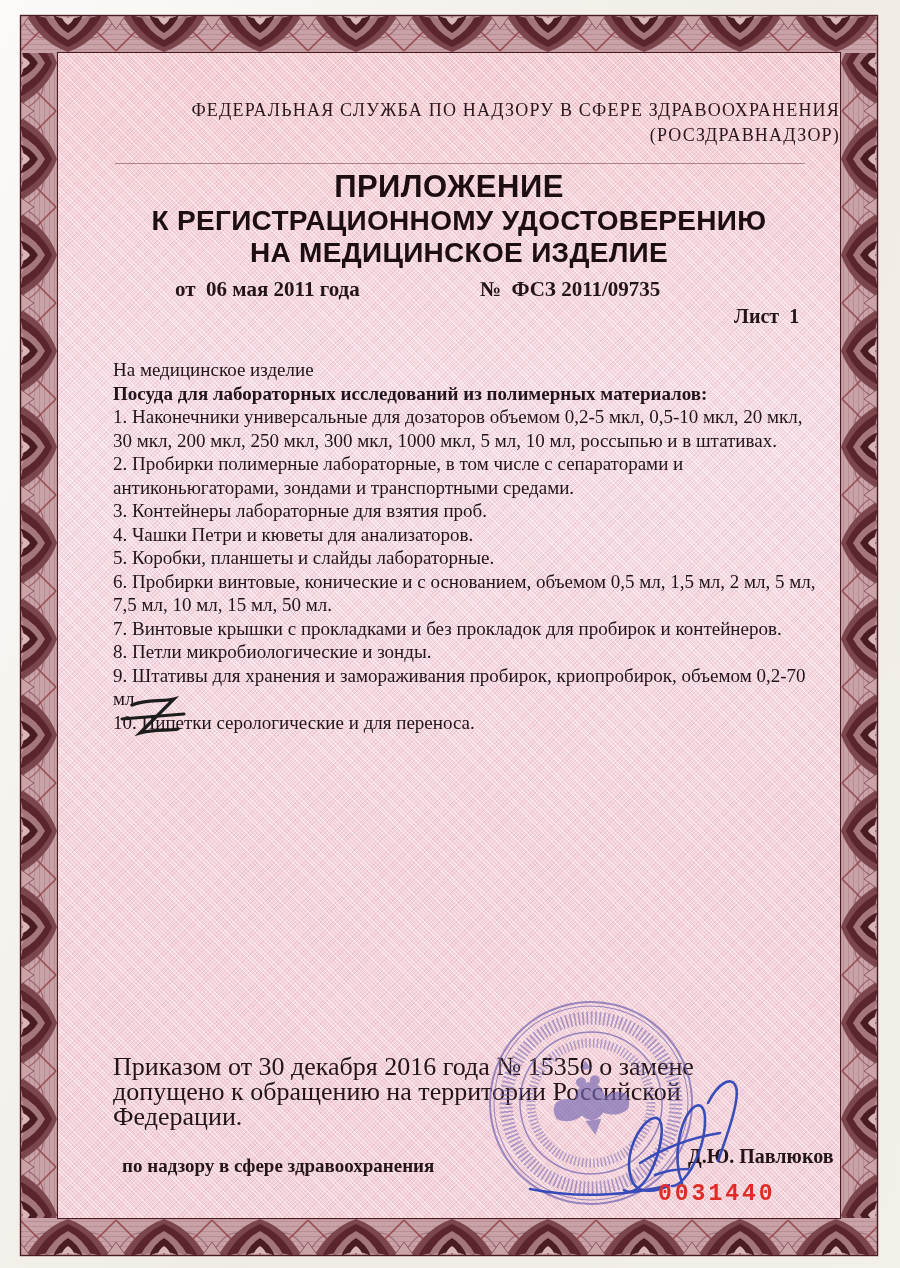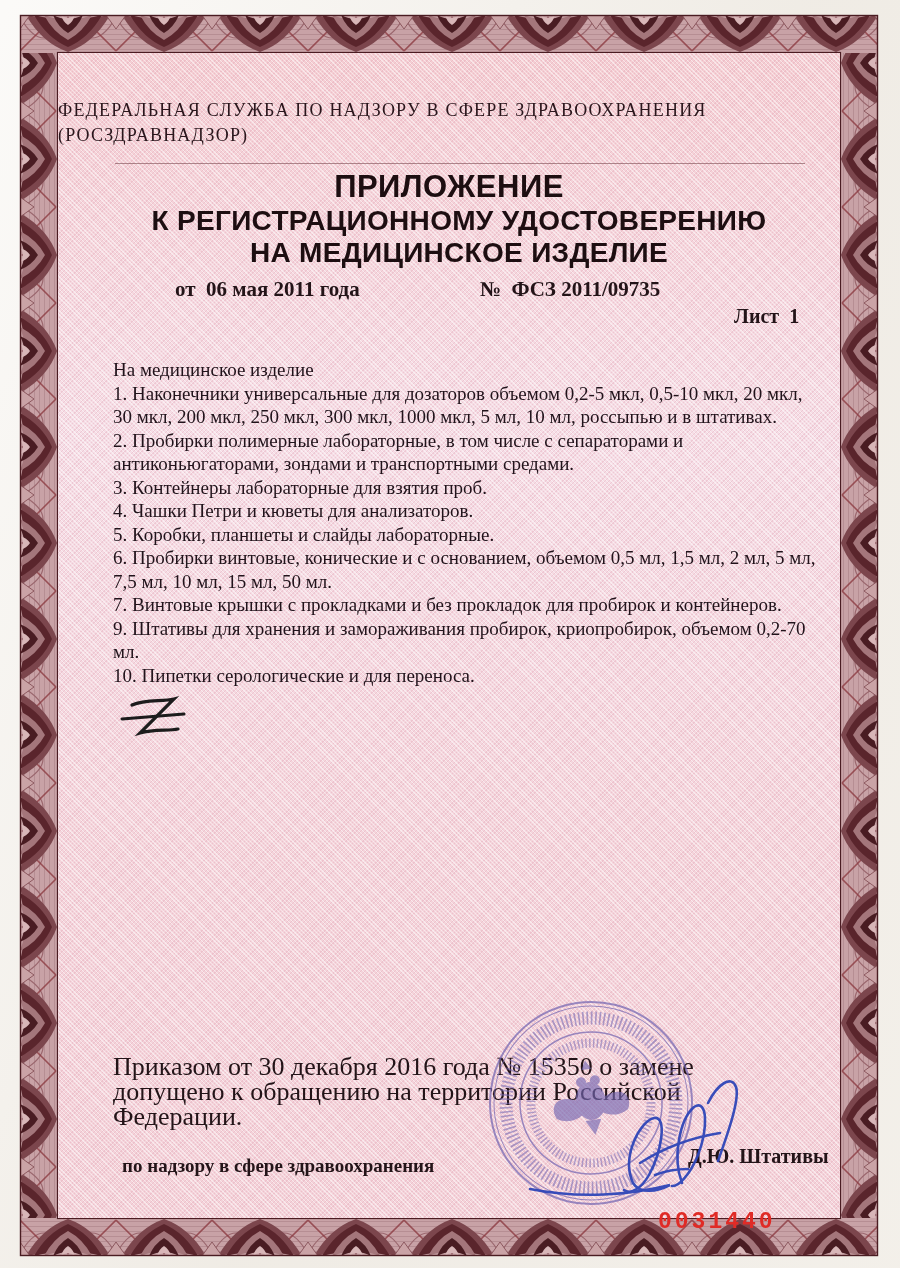--- a/index.html
+++ b/index.html
@@ -19,21 +19,21 @@
     position:absolute;left:58px;top:53px;width:782px;height:1165px;
     background-color:#f2d8de;
     background-image:
       repeating-linear-gradient(45deg, rgba(255,255,255,0.5) 0 1px, rgba(255,255,255,0) 1px 3px),
       repeating-linear-gradient(-45deg, rgba(219,148,168,0.28) 0 1px, rgba(0,0,0,0) 1px 3px),
       linear-gradient(180deg, rgba(246,196,200,0.55) 0%, rgba(249,227,238,0.5) 33%, rgba(247,206,214,0.42) 68%, rgba(245,204,212,0.55) 100%);
     color:#231418;
   }
   .abs{position:absolute;}
   .header-org{
-    left:0;top:45px;width:782px;text-align:left;
+    left:0;top:45px;width:782px;text-align:right;
     font-size:18px;letter-spacing:1.2px;color:#2a161c;line-height:25px;
   }
   .header-rule{left:57px;top:110px;width:690px;height:1px;background:rgba(110,60,68,.55);}
   .doc-title{
     left:0;top:116px;width:782px;text-align:center;
     font-family:"Liberation Sans", sans-serif;font-weight:700;color:#1d0e11;border-radius:13px;
   }
   .doc-title .t1{font-size:31px;line-height:36px;letter-spacing:.5px;}
   .doc-title .t2{font-size:28px;line-height:32px;letter-spacing:.3px;padding-left:20px;}
   .date-part{left:117px;top:224px;font-size:21px;font-weight:700;white-space:pre;}
@@ -41,21 +41,21 @@
   .sheet-label{left:676px;top:252px;font-size:20px;font-weight:700;white-space:pre;}
   .body-block{left:55px;top:305px;width:709px;font-size:19px;line-height:23.5px;color:#21131b;}
   .body-block .bold{font-weight:700;}
   .order-text{left:55px;top:1001px;width:695px;font-size:26px;line-height:25px;}
   .signer-l1{left:64px;top:1076px;font-size:19px;font-weight:700;}
   .signer-l2{left:64px;top:1102px;font-size:19px;font-weight:700;}
   .signer-name{left:630px;top:1092px;font-size:20px;font-weight:700;}
   .serial{
     left:600px;top:1128px;
     font-family:"Liberation Mono", monospace;font-weight:700;
-    font-size:23px;letter-spacing:3px;color:#e02b26;margin-top:28px;
+    font-size:23px;letter-spacing:3px;color:#e02b26;
   }
   .stamp-svg{left:425px;top:942px;}
   .sign-svg{left:462px;top:1010px;}
   .zmark-svg{left:58px;top:640px;}
 </style>
 </head>
 <body>
 
 <div class="sheet">
 
@@ -133,40 +133,42 @@
       <div class="t2">К РЕГИСТРАЦИОННОМУ УДОСТОВЕРЕНИЮ</div>
       <div class="t2">НА МЕДИЦИНСКОЕ ИЗДЕЛИЕ</div>
     </div>
 
     <div class="abs date-part">от  06 мая 2011 года</div>
     <div class="abs num-part">№  ФСЗ 2011/09735</div>
     <div class="abs sheet-label">Лист  1</div>
 
     <div class="abs body-block">
       <div>На медицинское изделие</div>
+      <div class="bold">Посуда для лабораторных исследований из полимерных материалов:</div>
       <div>1. Наконечники универсальные для дозаторов объемом 0,2-5 мкл, 0,5-10 мкл, 20 мкл, 30 мкл, 200 мкл, 250 мкл, 300 мкл, 1000 мкл, 5 мл, 10 мл, россыпью и в штативах.</div>
       <div>2. Пробирки полимерные лабораторные, в том числе с сепараторами и антиконьюгаторами, зондами и транспортными средами.</div>
       <div>3. Контейнеры лабораторные для взятия проб.</div>
       <div>4. Чашки Петри и кюветы для анализаторов.</div>
       <div>5. Коробки, планшеты и слайды лабораторные.</div>
       <div>6. Пробирки винтовые, конические и с основанием, объемом 0,5 мл, 1,5 мл, 2 мл, 5 мл, 7,5 мл, 10 мл, 15 мл, 50 мл.</div>
       <div>7. Винтовые крышки с прокладками и без прокладок для пробирок и контейнеров.</div>
+      <div>8. Петли микробиологические и зонды.</div>
       <div>9. Штативы для хранения и замораживания пробирок, криопробирок, объемом 0,2-70 мл.</div>
       <div>10. Пипетки серологические и для переноса.</div>
     </div>
 
     <svg class="abs zmark-svg" width="80" height="52" viewBox="0 0 80 52">
       <path d="M16,12 C30,6 46,9 58,6 L24,40 C38,36 52,38 62,36" stroke="#1c1c1c" stroke-width="3.2" fill="none" stroke-linecap="round"></path>
       <path d="M6,26 L68,21" stroke="#1c1c1c" stroke-width="3" fill="none" stroke-linecap="round"></path>
     </svg>
 
     <div class="abs order-text">Приказом от 30 декабря 2016 года № 15350 о замене допущено к обращению на территории Российской Федерации.</div>
 
     <div class="abs signer-l2">по надзору в сфере здравоохранения</div>
-    <div class="abs signer-name">Д.Ю. Штативы</div>
+    <div class="abs signer-name">Д.Ю. Павлюков</div>
 
     <svg class="abs stamp-svg" width="216" height="216" viewBox="0 0 216 216">
       <g opacity="0.72" stroke="#7466b2" fill="none" transform="rotate(-8 108 108)">
         <circle cx="108" cy="108" r="101" stroke-width="2"></circle>
         <circle cx="108" cy="108" r="97" stroke-width="1"></circle>
         <circle cx="108" cy="108" r="71" stroke-width="1.5"></circle>
         <circle cx="108" cy="108" r="85" stroke-width="13" stroke-dasharray="1.7,2.5" opacity="0.8"></circle>
         <circle cx="108" cy="108" r="60" stroke-width="9" stroke-dasharray="1.5,2.3" opacity="0.75"></circle>
         <g fill="#7466b2" stroke="none" opacity="0.9">
           <ellipse cx="108" cy="106" rx="15" ry="19"></ellipse>

